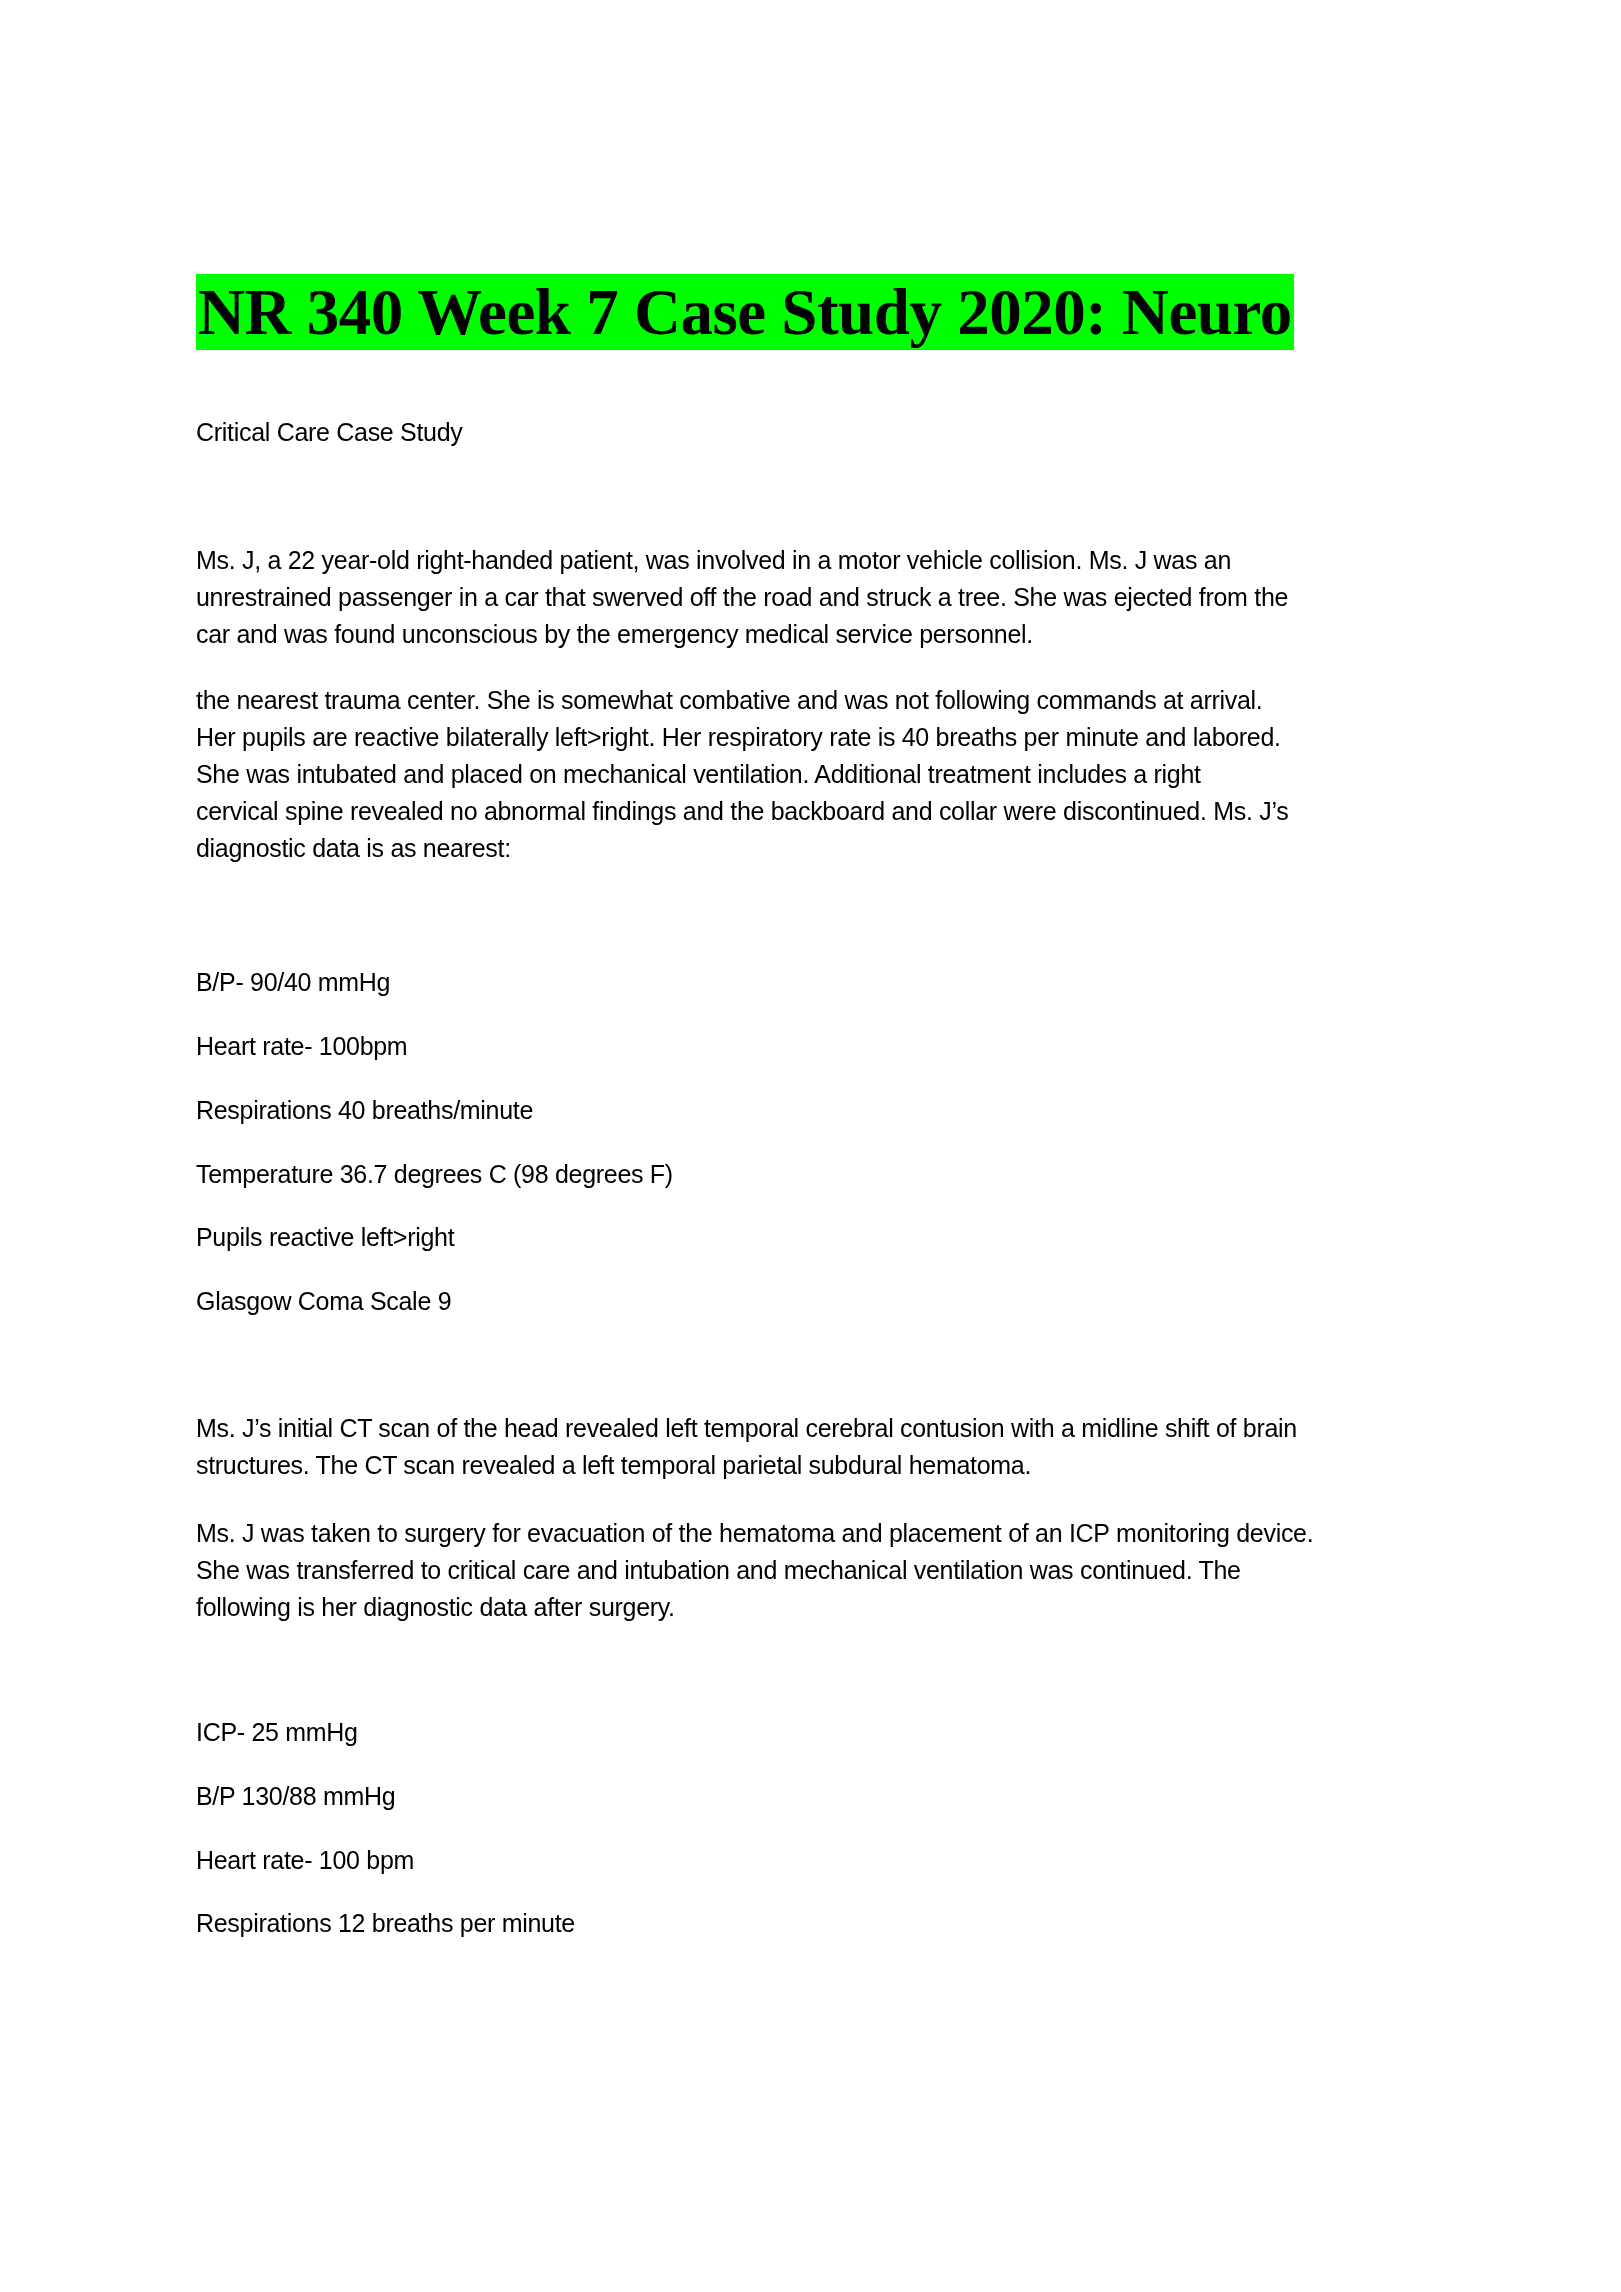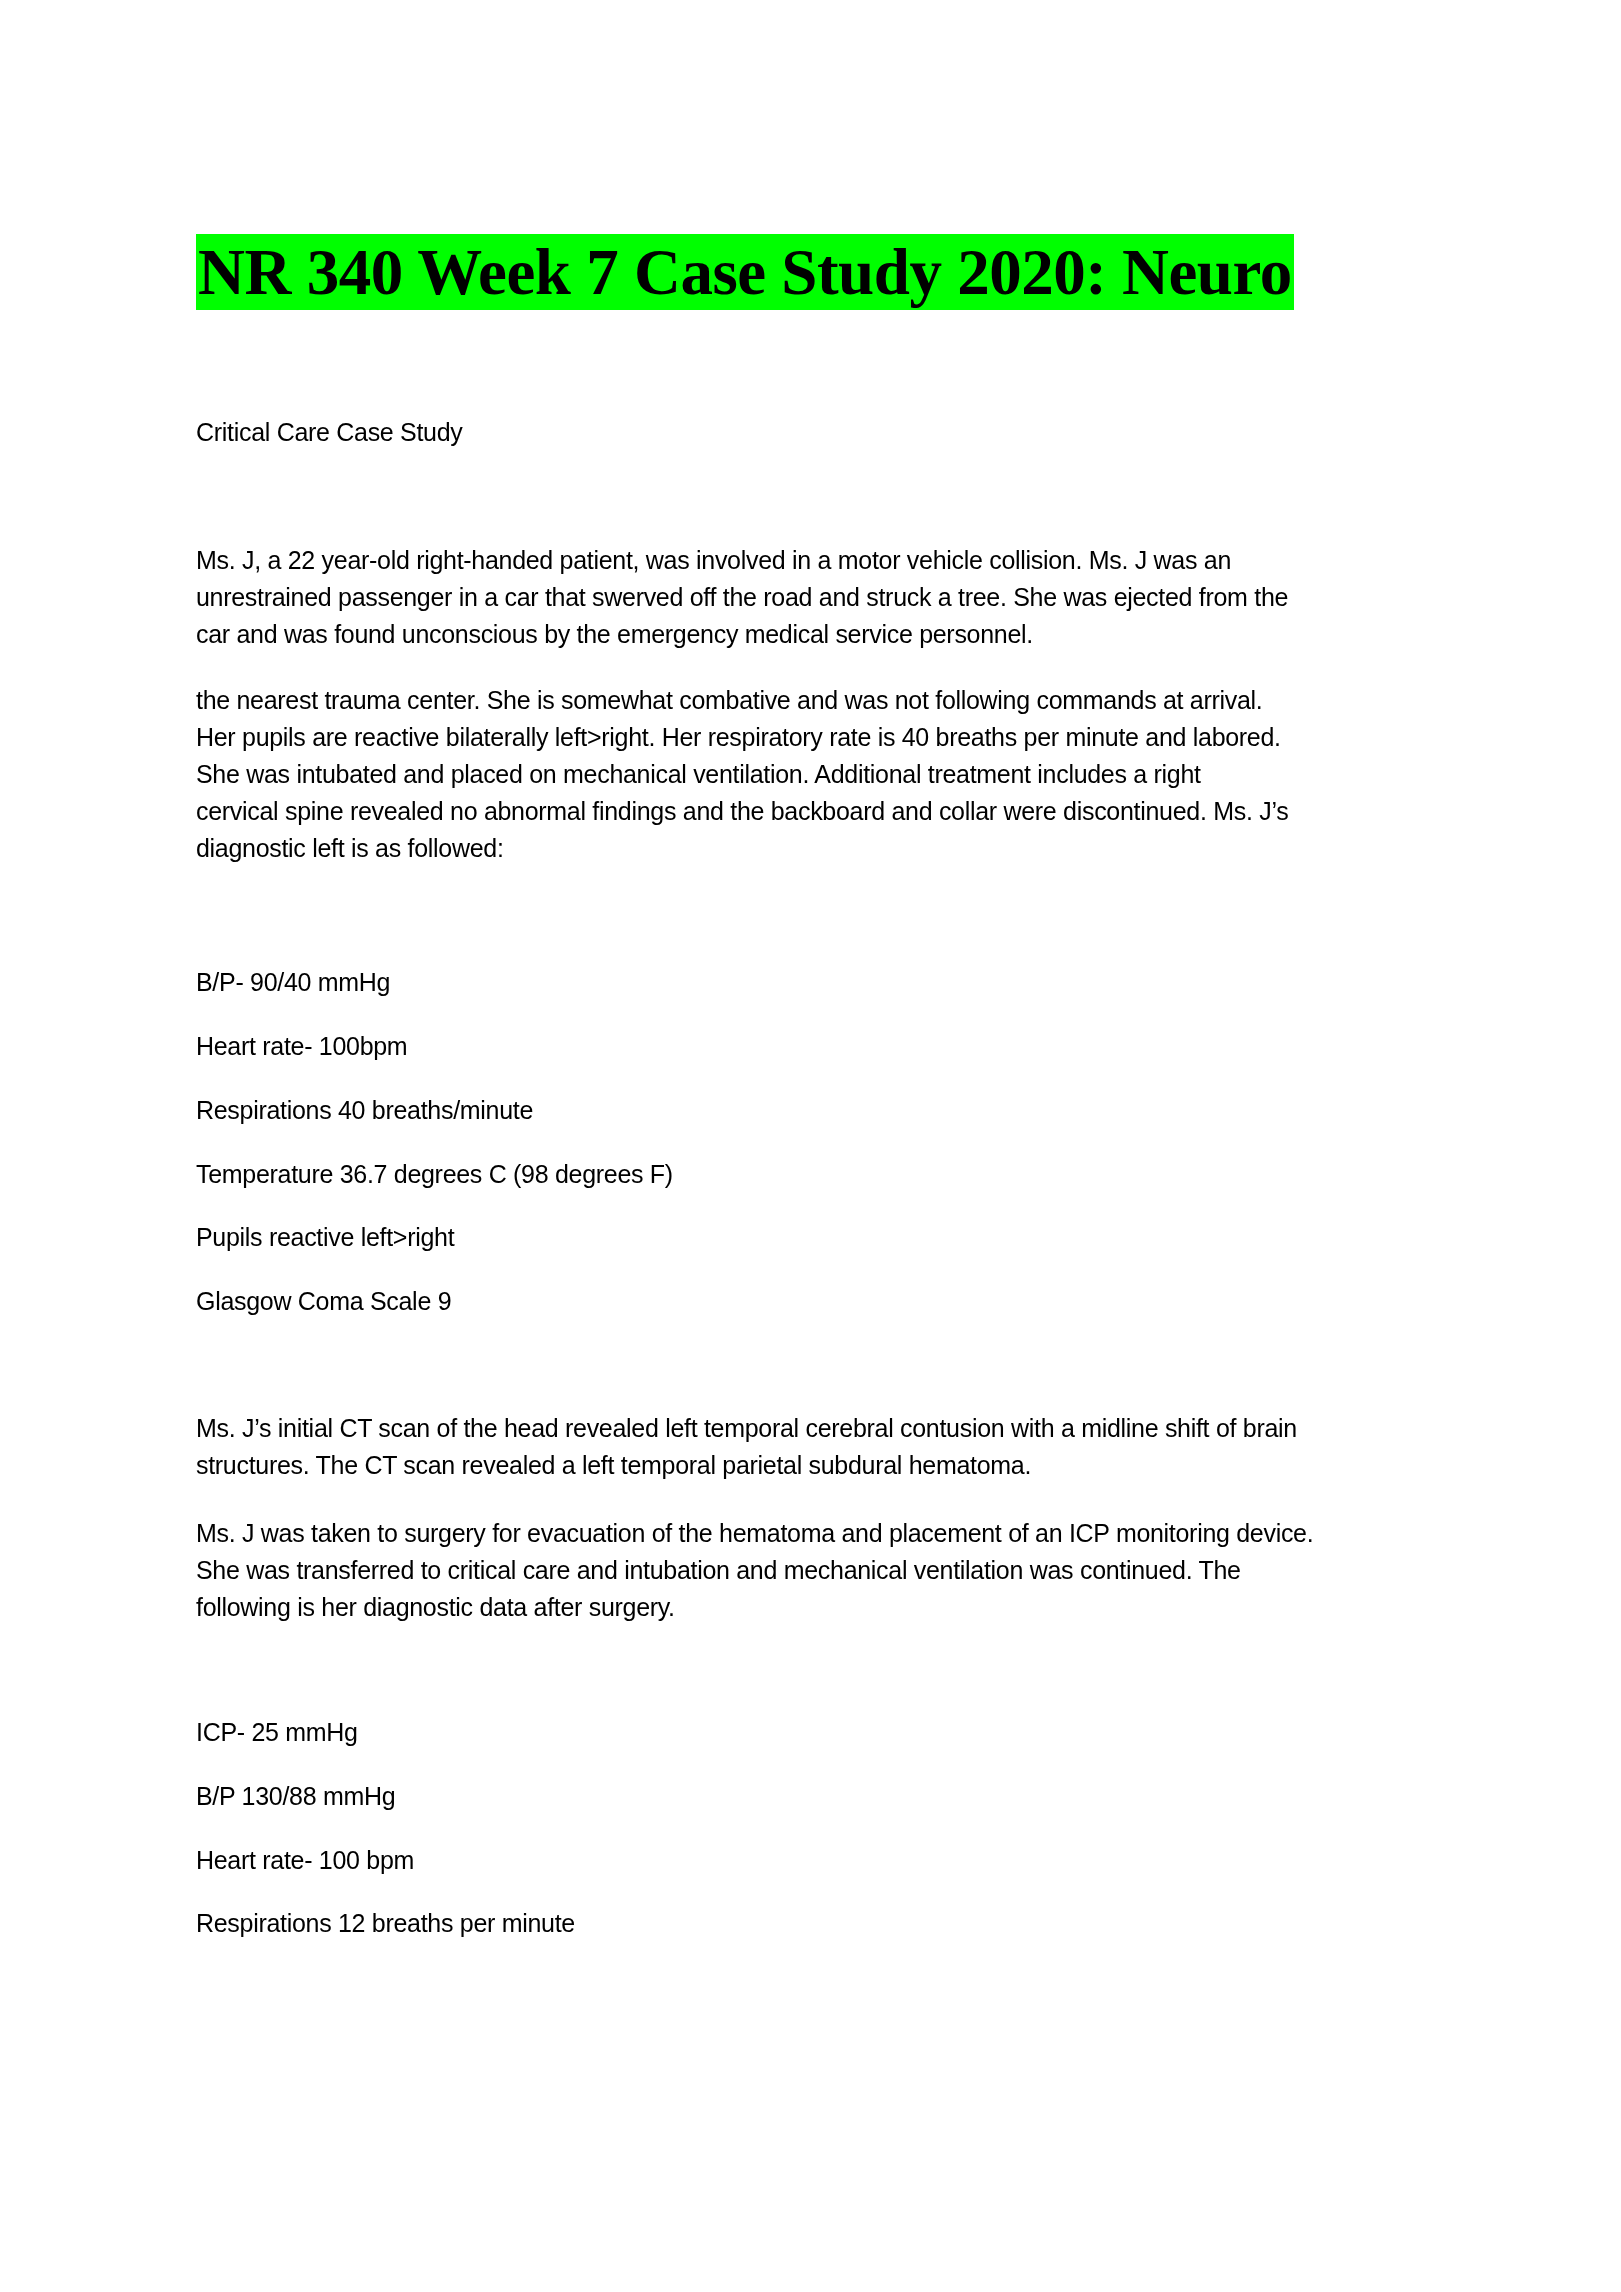--- a/index.html
+++ b/index.html
@@ -23,20 +23,21 @@
     }
     .title {
       display: inline-block;
       background: #00ff00;
       font-family: "Liberation Serif", "DejaVu Serif", serif;
       font-weight: bold;
       font-size: 65px;
       letter-spacing: -0.5px;
       padding: 0 2px;
       white-space: nowrap;
+      margin-top: 40px;
     }
     .body-text {
       font-family: "Liberation Sans", "DejaVu Sans", sans-serif;
       font-size: 25px;
       line-height: 37px;
       letter-spacing: -0.3px;
       margin: 0;
       position: absolute;
       left: 196px;
       width: 1284px;
@@ -57,21 +58,21 @@
   <span class="line">Ms. J, a 22 year-old right-handed patient, was involved in a motor vehicle collision.  Ms. J was an</span>
   <span class="line">unrestrained passenger in a car that swerved off the road and struck a tree.  She was ejected from the</span>
   <span class="line">car and was found unconscious by the emergency medical service personnel.</span>
 </div>
 
 <div class="body-text" style="top:682px;">
   <span class="line">the nearest trauma center.  She is somewhat combative and was not following commands at arrival.</span>
   <span class="line">Her pupils are reactive bilaterally left&gt;right.  Her respiratory rate is 40 breaths per minute and labored.</span>
   <span class="line">She was intubated and placed on mechanical ventilation.  Additional treatment includes a right</span>
   <span class="line">cervical spine revealed no abnormal findings and the backboard and collar were discontinued.  Ms. J’s</span>
-  <span class="line">diagnostic left is as followed:</span>
+  <span class="line">diagnostic data is as nearest:</span>
 </div>
 
 <div>
   <p class="body-text" style="top:964px;">B/P- 90/40 mmHg</p>
   <p class="body-text" style="top:1028px;">Heart rate- 100bpm</p>
   <p class="body-text" style="top:1092px;">Respirations 40 breaths/minute</p>
   <p class="body-text" style="top:1156px;">Temperature 36.7 degrees C (98 degrees F)</p>
   <p class="body-text" style="top:1219px;">Pupils reactive left&gt;right</p>
   <p class="body-text" style="top:1283px;">Glasgow Coma Scale 9</p>
 </div>

